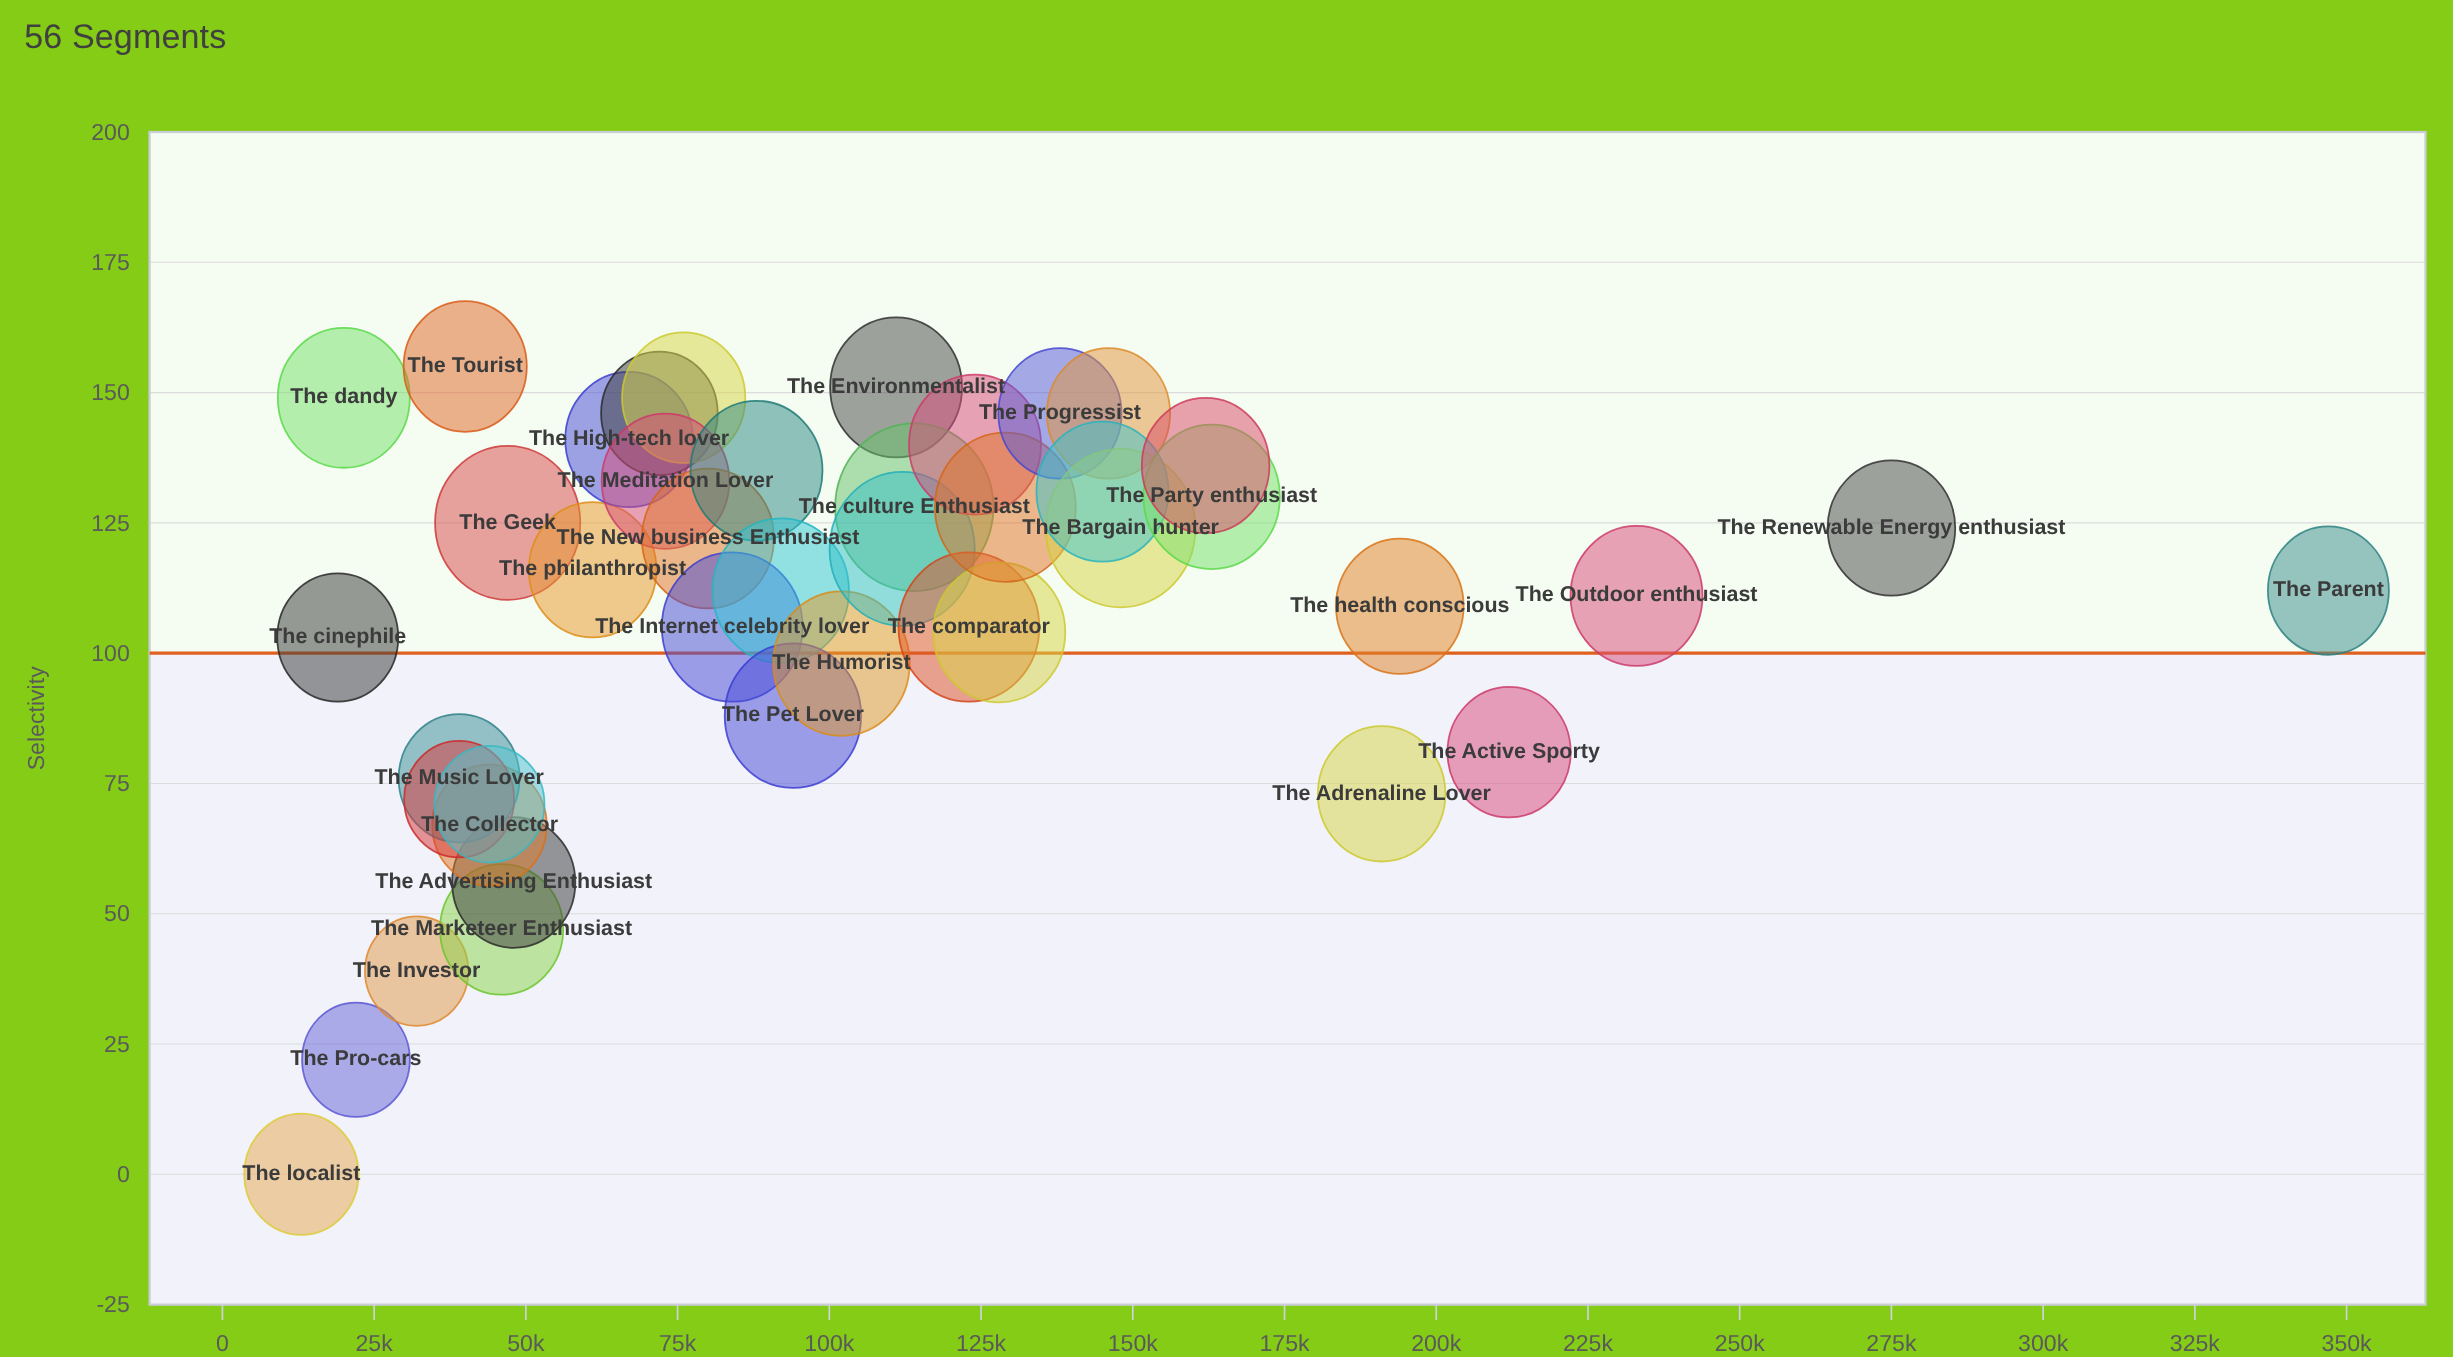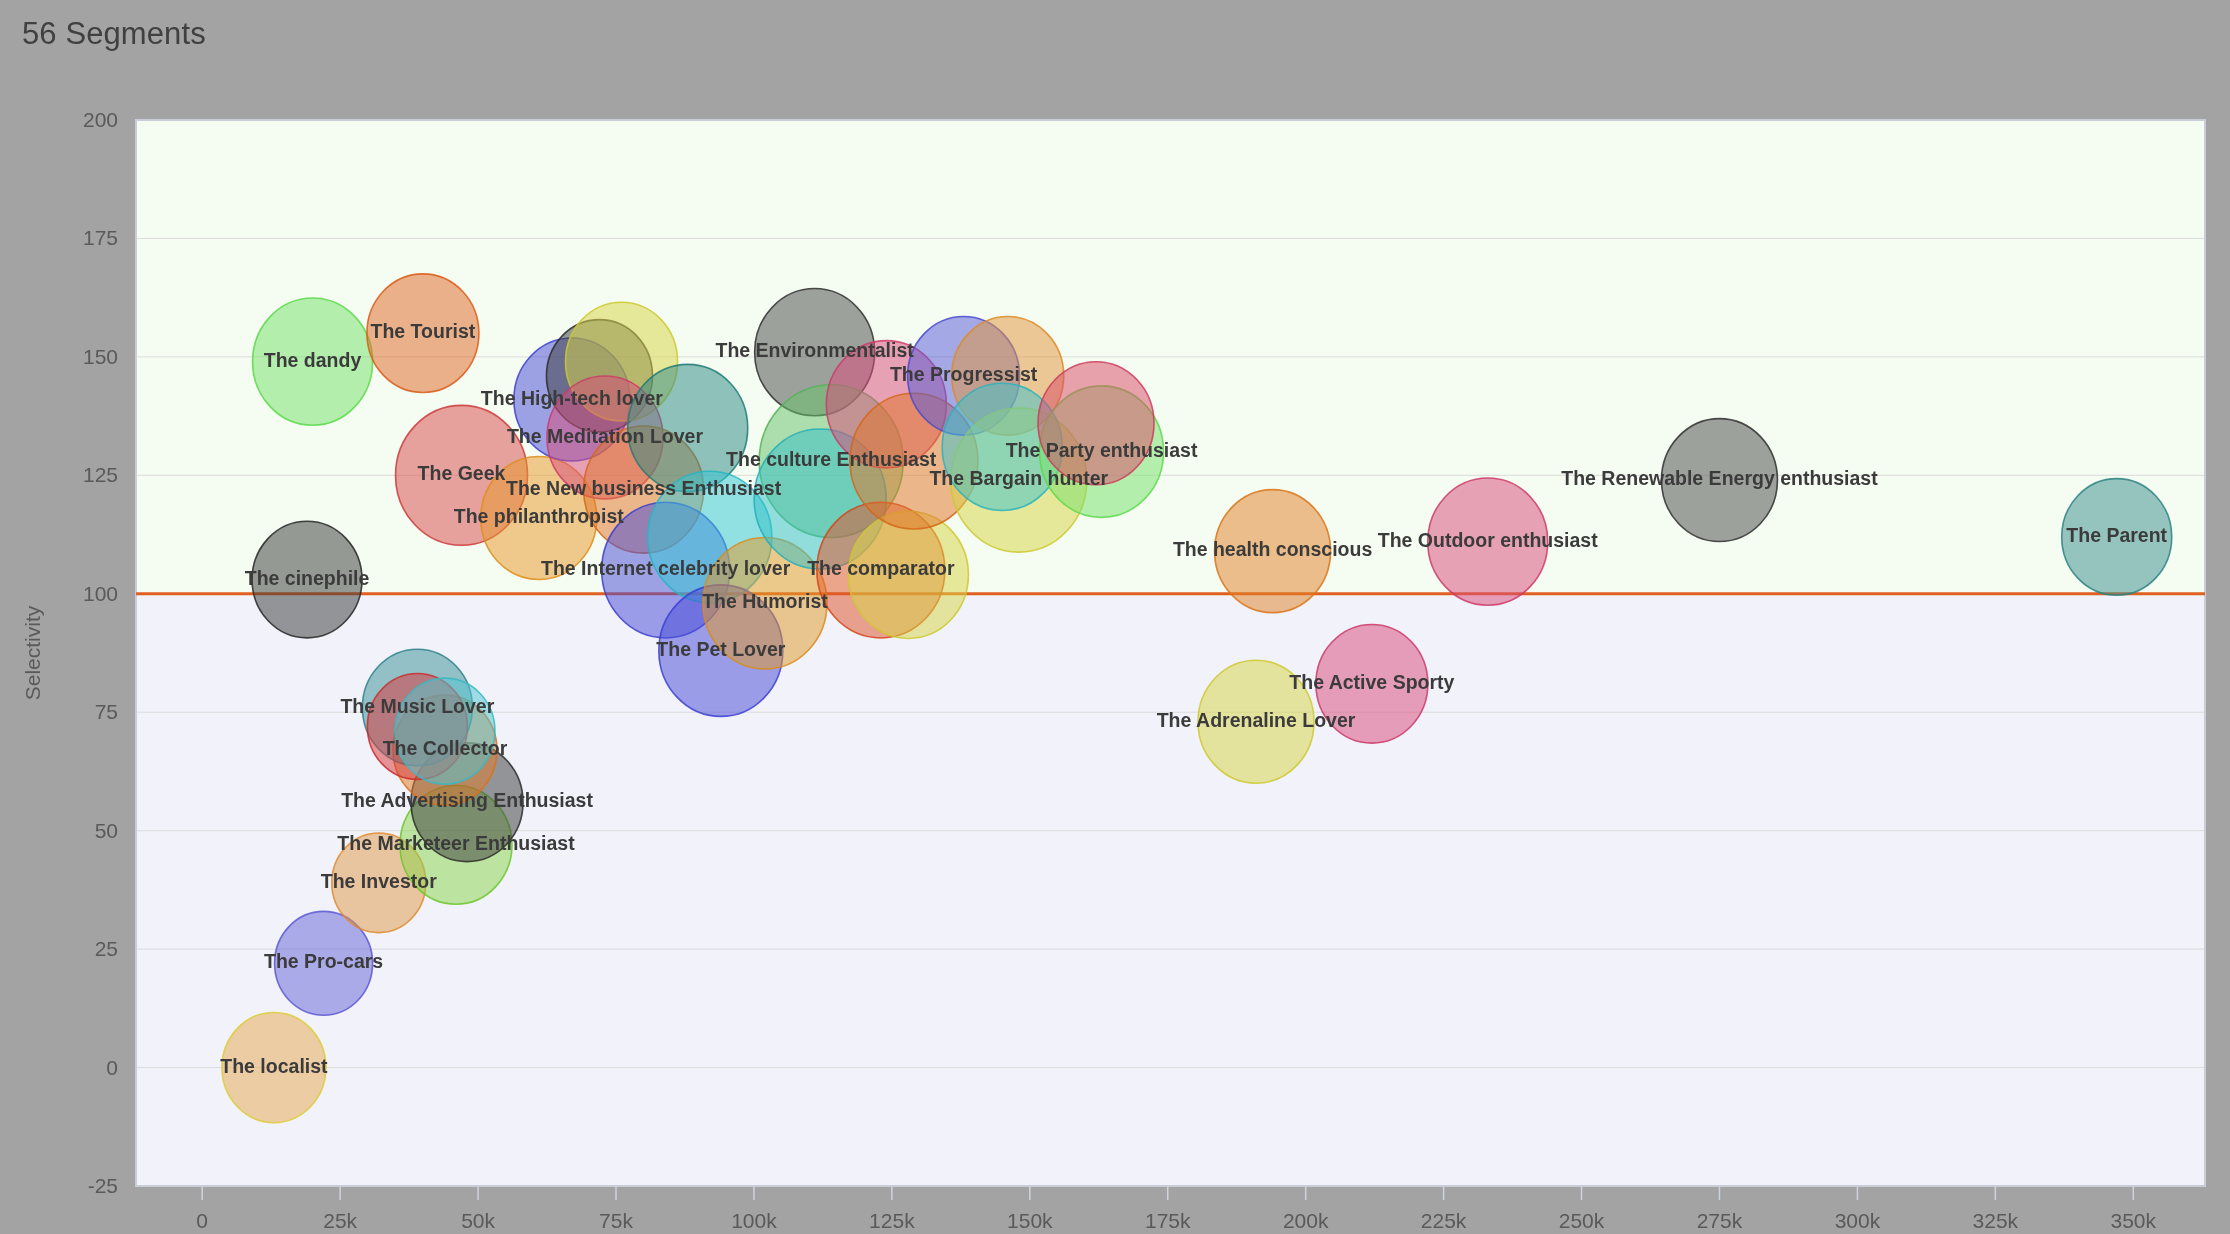--- a/index.html
+++ b/index.html
@@ -3,21 +3,21 @@
 <meta charset="utf-8">
 <style>
   * { box-sizing: border-box; }
   html, body {
     margin: 0; padding: 0;
     width: 2230px; height: 1234px;
     background: #ffffff;
     font-family: "Liberation Sans", sans-serif;
     overflow: hidden;
   }
-  #root { position: relative; width: 2230px; height: 1234px; background: #a3a3a3; }
+  #root { position: relative; width: 2230px; height: 1234px; background: #84cc16; }
 
   #page-title {
     position: absolute;
     left: 22px; top: 16px;
     font-size: 31px;
     color: #404040;
     font-weight: 400;
     letter-spacing: 0.1px;
   }
 

